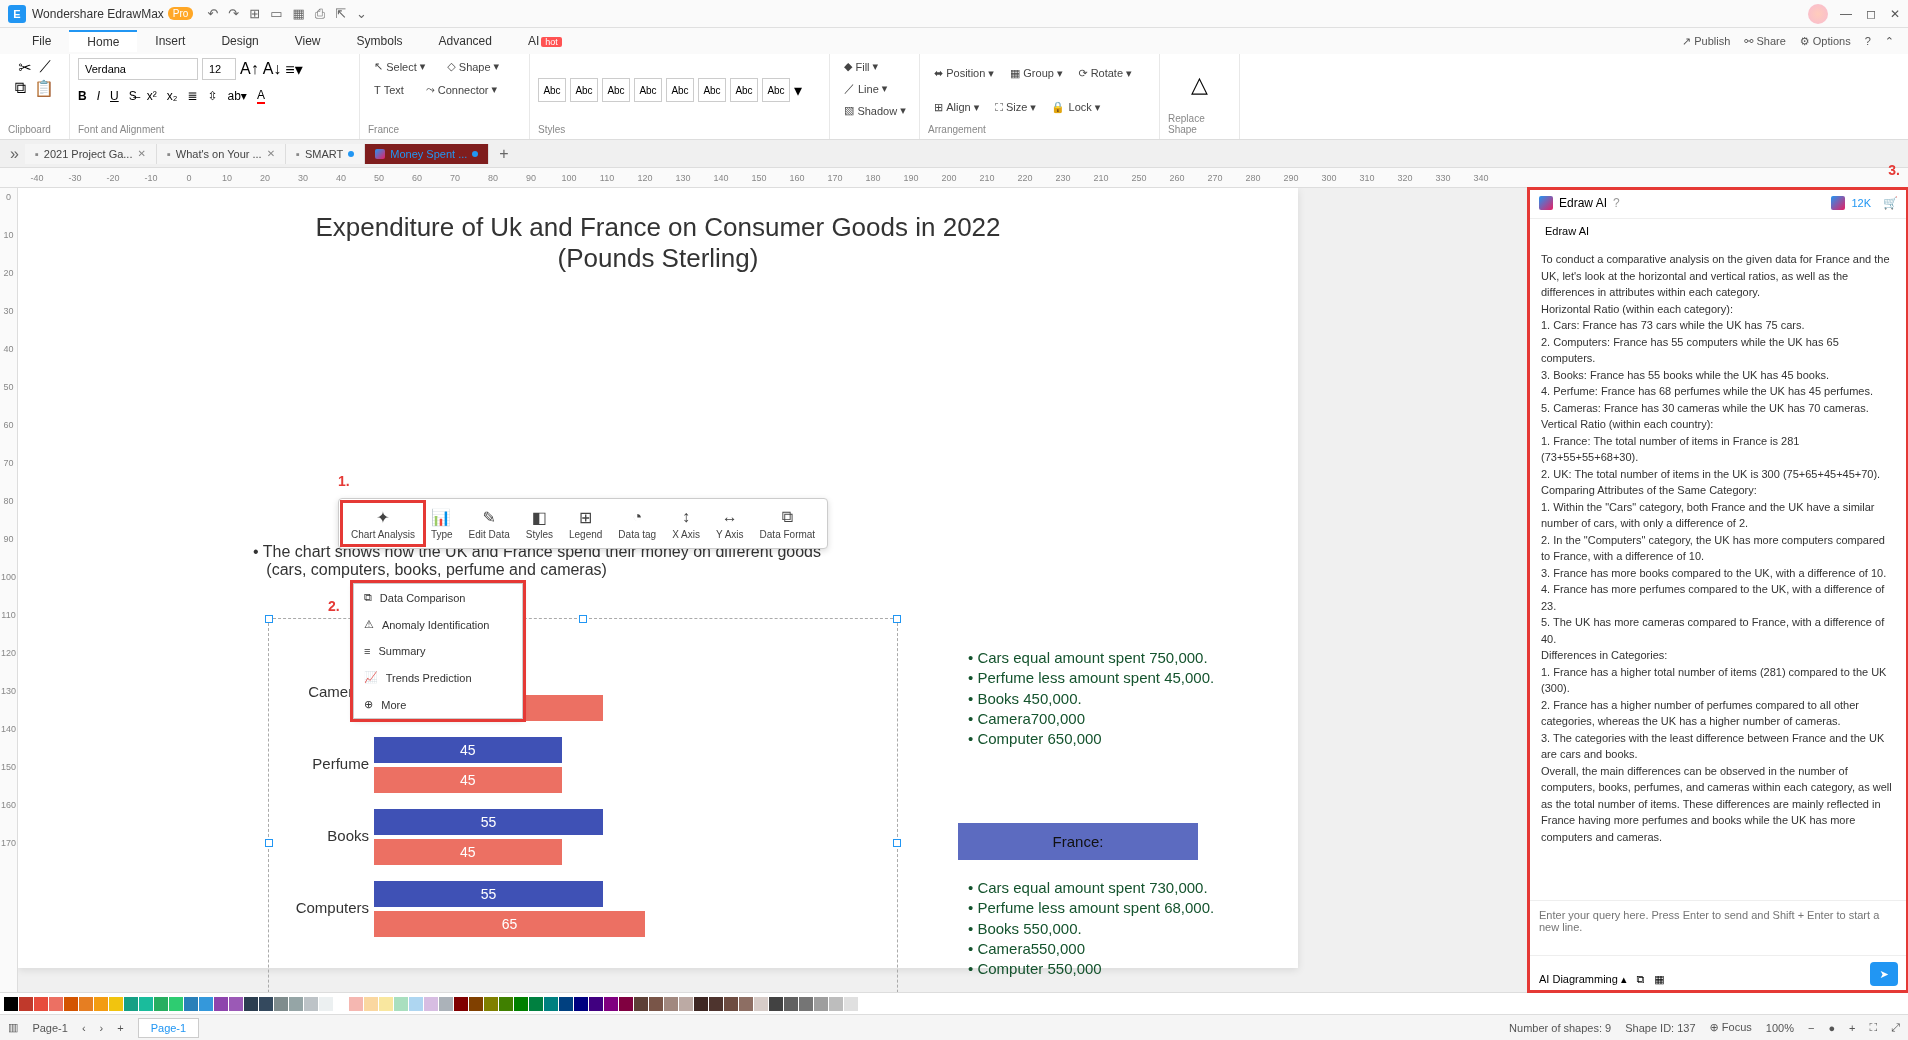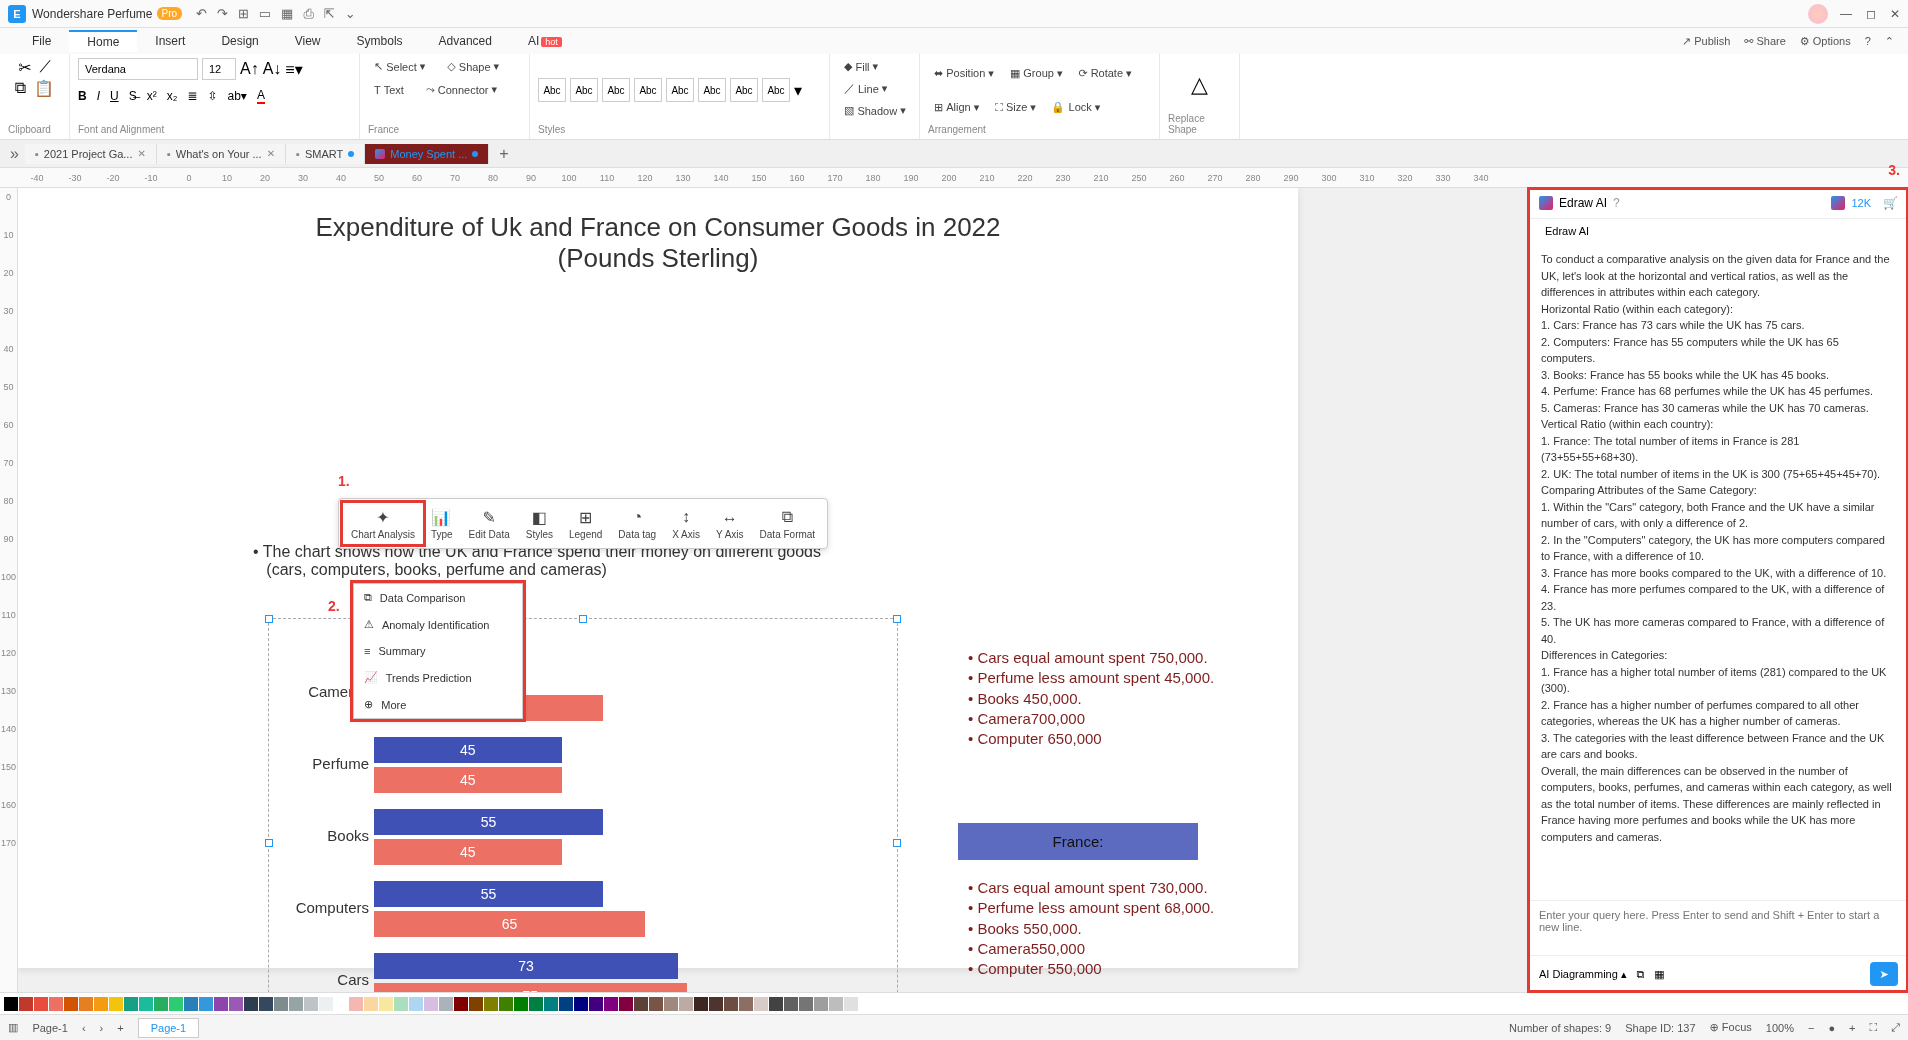--- a/index.html
+++ b/index.html
@@ -57,21 +57,21 @@
 .aipanel { width: 380px; background: #fff; border-left: 1px solid #ddd; display: flex; flex-direction: column; outline: 3px solid #e53935; outline-offset: -2px; position: relative; }
 .aipanel .marker3 { position: absolute; top: -26px; right: 8px; color: #e53935; font-weight: bold; font-size: 14px; }
 .aipanel .hdr { padding: 8px 10px; border-bottom: 1px solid #eee; display: flex; align-items: center; gap: 6px; font-size: 12px; }
 .aipanel .hdr .aiicon { width: 14px; height: 14px; background: linear-gradient(135deg,#2196f3,#e91e63); border-radius: 2px; }
 .aipanel .hdr .spacer { flex: 1; }
 .aipanel .hdr .credits { font-size: 11px; color: #2196f3; }
 .aipanel .sub { padding: 6px 10px; font-size: 11px; display: flex; align-items: center; gap: 6px; }
 .aipanel .body { flex: 1; overflow-y: auto; padding: 8px 12px; font-size: 11px; color: #333; line-height: 1.5; }
 .aipanel .inputarea { border-top: 1px solid #eee; padding: 8px 10px; }
 .aipanel .inputarea textarea { width: 100%; border: none; resize: none; font-size: 11px; color: #999; height: 34px; outline: none; }
-.aipanel .footer { border-top: 1px solid #eee; padding: 6px 10px; display: flex; align-items: center; gap: 10px; font-size: 11px; }
+.aipanel .footer { border-top: 1px solid #eee; padding: 6px 10px; display: flex; align-items: flex-end; gap: 10px; font-size: 11px; }
 .aipanel .footer .send { margin-left: auto; width: 28px; height: 24px; background: #2196f3; border-radius: 4px; display: flex; align-items: center; justify-content: center; color: #fff; }
 
 
 .pagetitle { text-align: center; font-size: 26px; color: #333; padding-top: 24px; }
 .chart-toolbar { position: absolute; left: 320px; top: 310px; background: #fff; border: 1px solid #ccc; border-radius: 4px; box-shadow: 0 2px 6px rgba(0,0,0,.15); display: flex; padding: 4px; z-index: 20; }
 .chart-tool { padding: 4px 8px; text-align: center; font-size: 10px; color: #444; cursor: pointer; display: flex; flex-direction: column; align-items: center; gap: 2px; }
 .chart-tool .ico { width: 20px; height: 20px; display: flex; align-items: center; justify-content: center; font-size: 16px; }
 .chart-tool.highlight { outline: 3px solid #e53935; }
 .chart-dropdown { position: absolute; left: 335px; top: 395px; background: #fff; border: 1px solid #ccc; box-shadow: 0 2px 6px rgba(0,0,0,.15); width: 170px; z-index: 19; outline: 3px solid #e53935; }
 .chart-dropdown .dd-item { padding: 7px 10px; font-size: 11px; color: #333; display: flex; align-items: center; gap: 8px; cursor: pointer; }
@@ -82,37 +82,37 @@
 .selhandle { position: absolute; width: 8px; height: 8px; background: #fff; border: 1px solid #2196f3; }
 .bararea { position: absolute; left: 105px; top: 40px; width: 500px; height: 380px; }
 .bar-label { position: absolute; left: -90px; width: 85px; text-align: right; font-size: 15px; color: #333; }
 .bar { height: 26px; color: #fff; display: flex; align-items: center; justify-content: center; font-size: 14px; }
 .bar.uk { background: #ec7063; }
 .bar.fr { background: #3f51b5; }
 
 .sidebox { position: absolute; width: 240px; padding: 10px 0; text-align: center; font-size: 15px; }
 .sidebox.uk { left: 940px; top: 400px; background: #ec7063; color: #111; }
 .sidebox.fr { left: 940px; top: 635px; background: #5c6bc0; color: #111; }
-.sidelist { position: absolute; left: 950px; font-size: 15px; color: #7f1d1d; line-height: 1.35; }
+.sidelist { position: absolute; left: 950px; font-size: 15px; color: #14532d; line-height: 1.35; }
 
 
 .colorbar { height: 22px; background: #fff; border-top: 1px solid #ddd; display: flex; align-items: center; padding: 0 4px; gap: 1px; }
 .colorbar .sw { width: 14px; height: 14px; cursor: pointer; }
 
 
 .statusbar { height: 26px; background: #f5f5f5; border-top: 1px solid #ddd; display: flex; align-items: center; padding: 0 8px; font-size: 11px; color: #555; gap: 14px; }
 .statusbar .spacer { flex: 1; }
 .pagebartab { padding: 3px 12px; background: #fff; border: 1px solid #ccc; font-size: 11px; color: #2196f3; }
 </style>
 </head>
 <body>
 
 <div class="titlebar">
   <div class="logo">E</div>
-  <span class="appname">Wondershare Perfume</span>
+  <span class="appname">Wondershare EdrawMax</span>
   <span class="pro">Pro</span>
   <div class="qat">
     <span>↶</span>
     <span>↷</span>
     <span>⊞</span>
     <span>▭</span>
     <span>▦</span>
     <span>⎙</span>
     <span>⇱</span>
     <span>⌄</span>
@@ -403,25 +403,20 @@
             </div>
             <div style="position: relative; height: 72px;">
               <div class="bar-label" style="top: 24px;">Books</div>
               <div class="bar fr" style="width: 229.167px; position: absolute; left: 0px; top: 6px;">55</div>
               <div class="bar uk" style="width: 187.5px; position: absolute; left: 0px; top: 36px;">45</div>
             </div>
             <div style="position: relative; height: 72px;">
               <div class="bar-label" style="top: 24px;">Computers</div>
               <div class="bar fr" style="width: 229.167px; position: absolute; left: 0px; top: 6px;">55</div>
               <div class="bar uk" style="width: 270.833px; position: absolute; left: 0px; top: 36px;">65</div>
-            </div>
-            <div style="position: relative; height: 72px;">
-              <div class="bar-label" style="top: 24px;">Cars</div>
-              <div class="bar fr" style="width: 304.167px; position: absolute; left: 0px; top: 6px;">73</div>
-              <div class="bar uk" style="width: 312.5px; position: absolute; left: 0px; top: 36px;">75</div>
             </div>
           </div>
 
       </div>
 
       <div class="sidelist" style="top:460px" id="uklist">• Cars equal amount spent 750,000.<br>• Perfume less amount spent 45,000.<br>• Books 450,000.<br>• Camera700,000<br>• Computer 650,000<br></div>
       <div class="sidebox fr">France:</div>
       <div class="sidelist" style="top:690px" id="frlist">• Cars equal amount spent 730,000.<br>• Perfume less amount spent 68,000.<br>• Books 550,000.<br>• Camera550,000<br>• Computer 550,000<br></div>
 
     </div>

